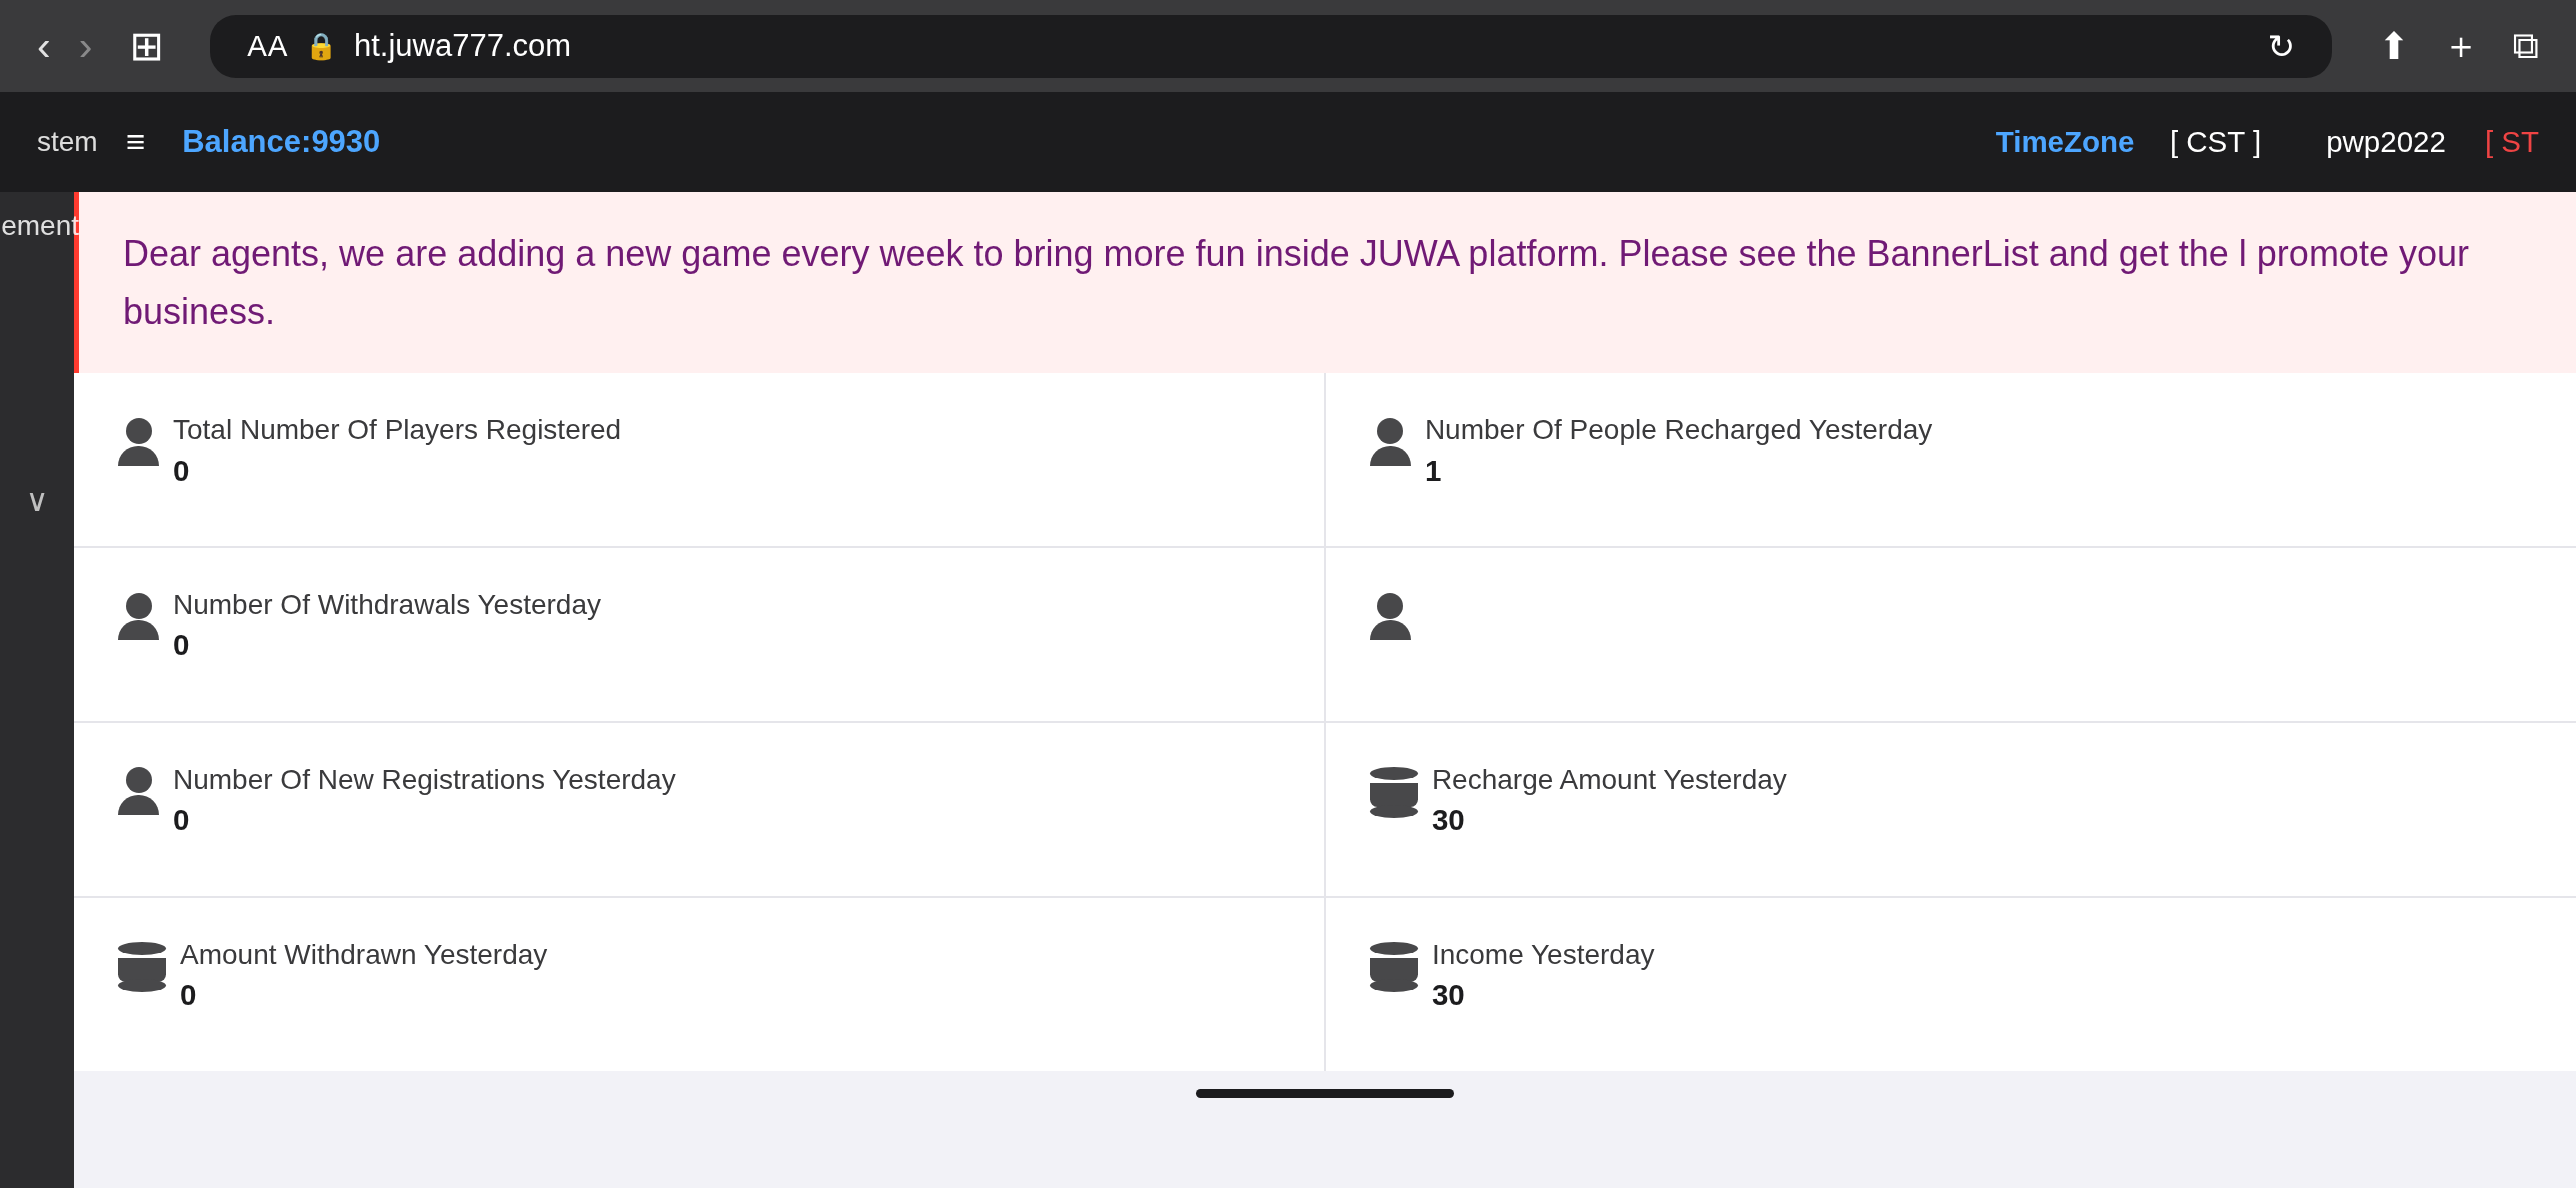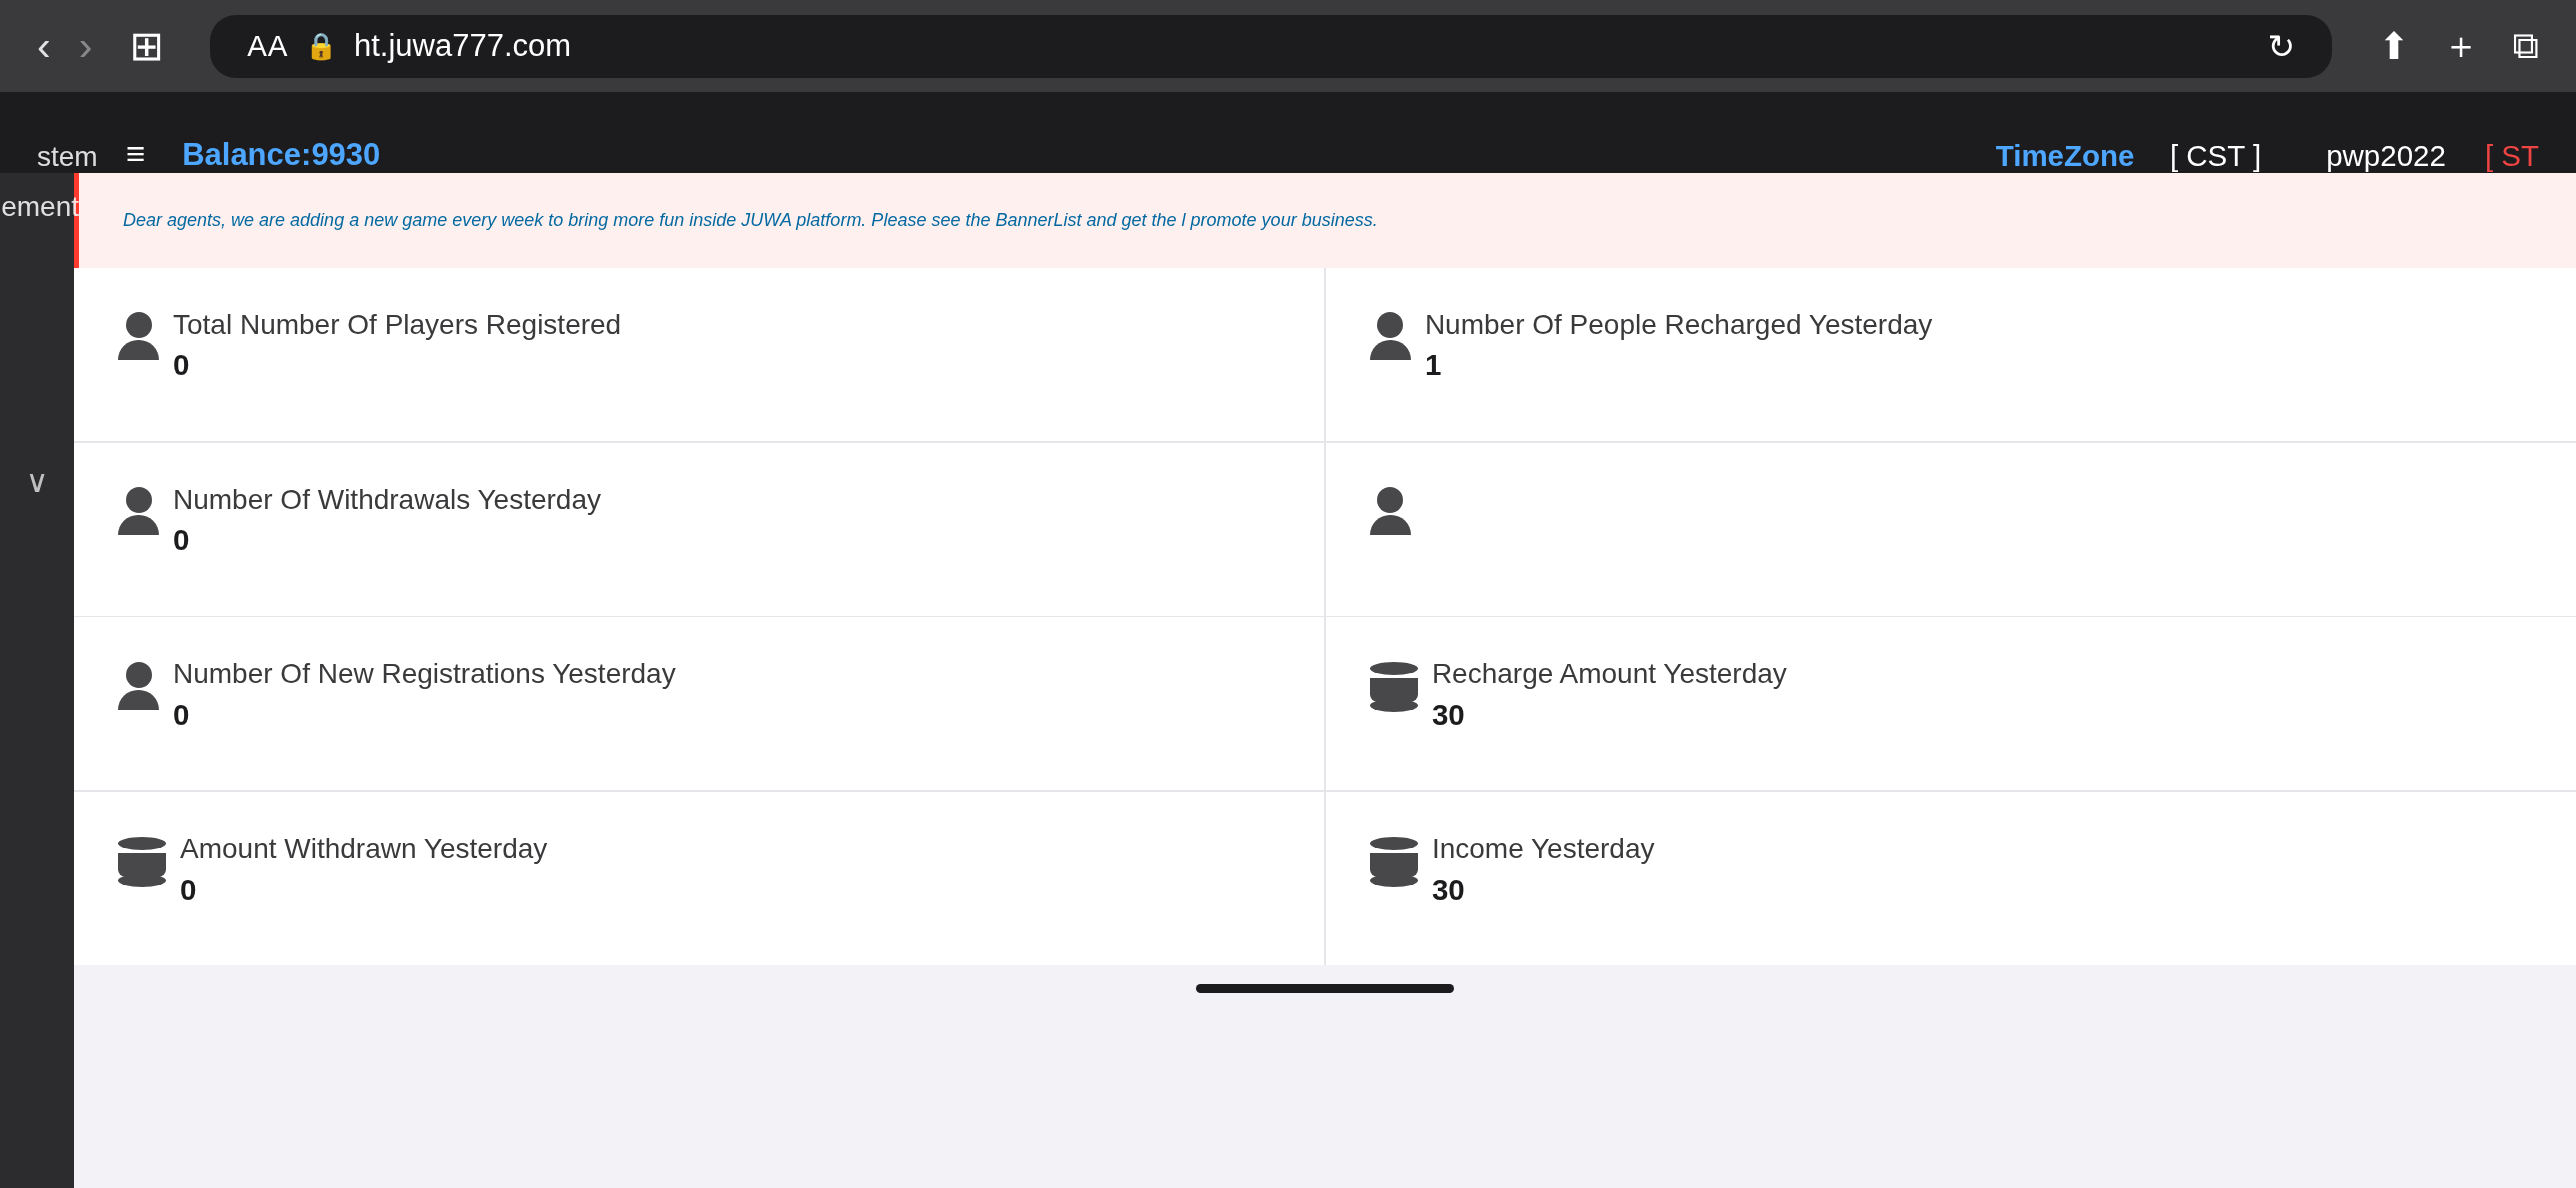--- a/index.html
+++ b/index.html
@@ -74,23 +74,23 @@
       margin-left: 18.4px;
     }
     .browser-action-btn {
       color: #ffffff;
       font-size: 37px;
     }
 
     
     .app-header {
       background: #1c1c1e;
-      height: 81px;
-      display: flex;
-      align-items: flex-end;
+      height: 100px;
+      display: flex;
+      align-items: center;
       padding: 0 37px;
       gap: 28px;
     }
     .sidebar-label {
       color: #ffffff;
       font-size: 28px;
       opacity: 0.85;
     }
     .hamburger-btn {
       color: #ffffff;
@@ -158,24 +158,23 @@
       padding: 33px 44px;
       margin: 0;
     }
     .announcement-title {
       color: #ff3b30;
       font-size: 31px;
       font-weight: 700;
       margin-bottom: 14.7px;
     }
     .announcement-body {
-      color: #0369a1;
-      font-size: 18px;
+      color: #701a75;
+      font-size: 36px;
       line-height: 1.6;
-      font-style: italic;
     }
 
     
     .stats-grid {
       display: grid;
       grid-template-columns: 1fr 1fr;
       gap: 1.8px;
       background: #e5e5ea;
       margin: 0;
     }

